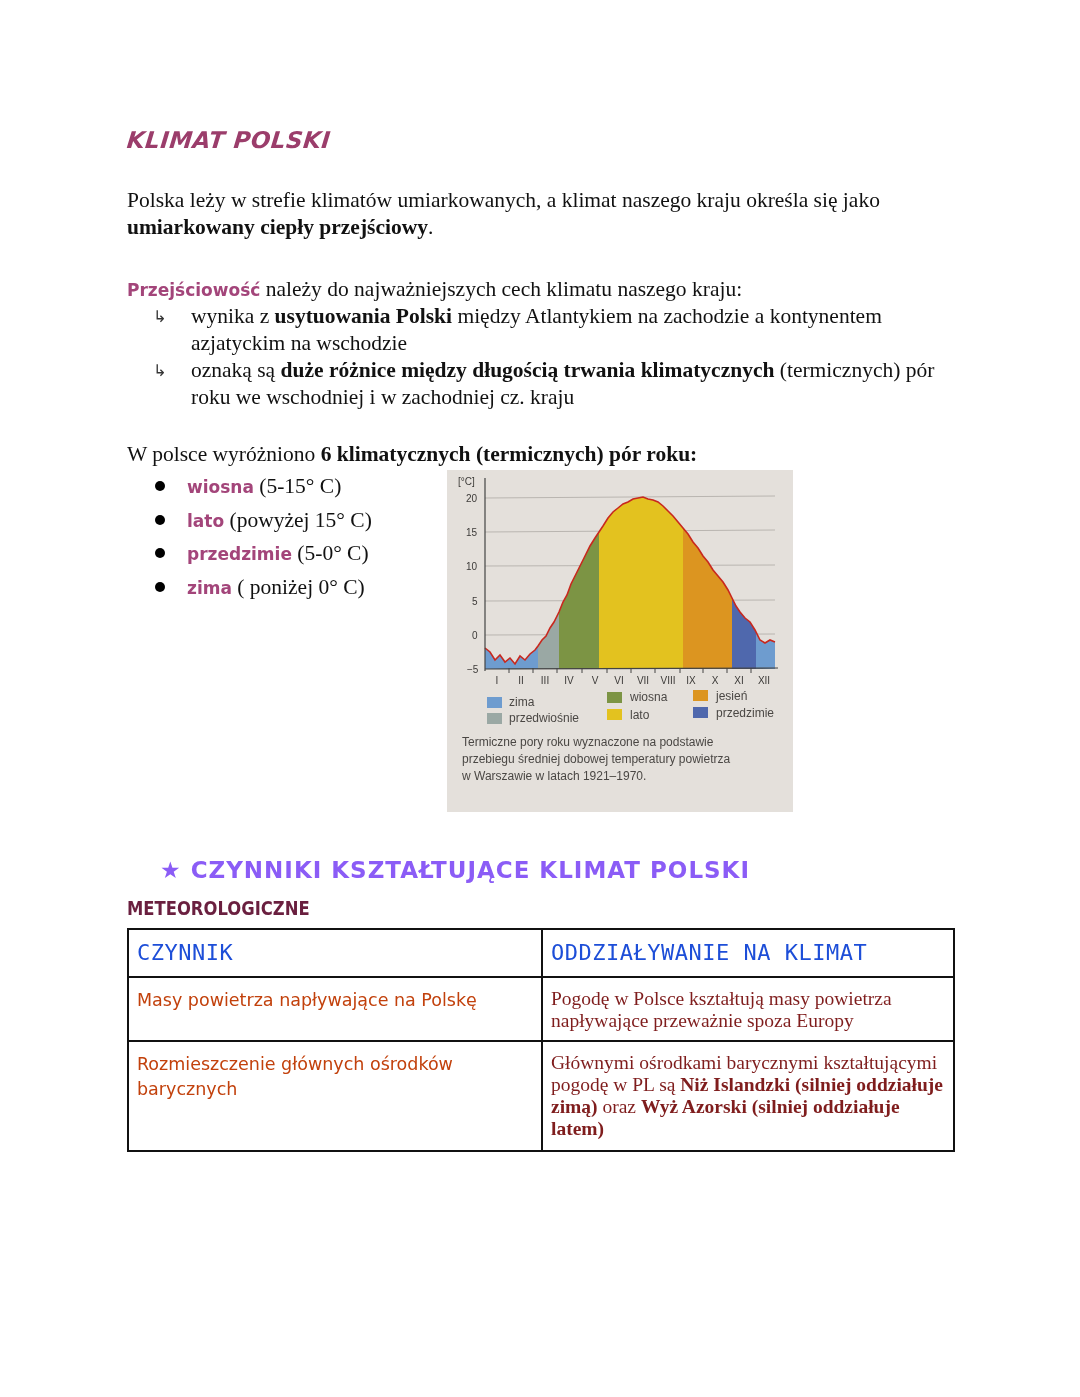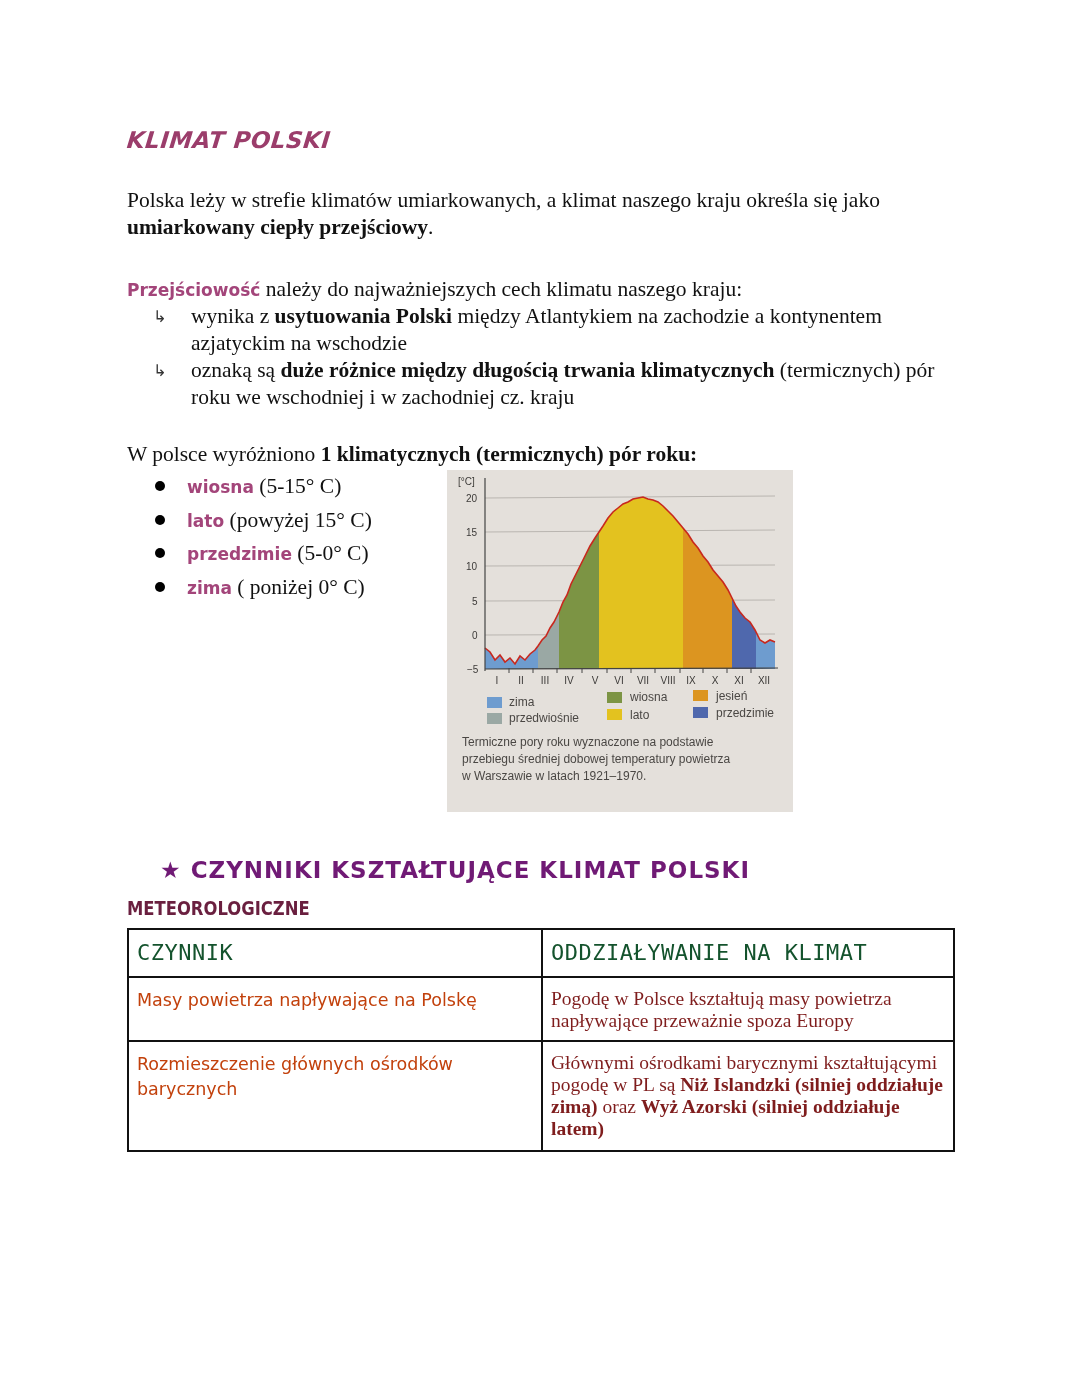--- a/index.html
+++ b/index.html
@@ -13,25 +13,25 @@
   .p2 { left: 127px; top: 276px; width: 840px; }
   .accent { font-family: "DejaVu Sans", sans-serif; font-weight: bold; color: #a3457a; font-size: 17px; }
   .arrow-list { left: 153px; top: 303px; width: 820px; }
   .arrow-item { position: relative; padding-left: 38px; }
   .arrow-item .arr { position: absolute; left: 0; top: 0; font-family: "DejaVu Sans", sans-serif; font-size: 16px; color: #333; }
   .p3 { left: 127px; top: 441px; width: 700px; }
   .season-list { left: 155px; top: 471px; }
   .season-item { height: 33.5px; font-family: "Liberation Serif", serif; font-size: 21.5px; line-height: 30px; white-space: nowrap; }
   .season-item .dot { display: inline-block; width: 10px; height: 10px; border-radius: 50%; background: #000; margin-right: 22px; vertical-align: middle; position: relative; top: -2px; }
   .chart-box { left: 447px; top: 470px; width: 346px; height: 342px; background: #e4e0db; }
-  .heading2 { left: 160px; top: 857px; font-family: "DejaVu Sans", sans-serif; font-weight: bold; font-size: 23px; color: #701a75; letter-spacing: 1px; }
+  .heading2 { left: 160px; top: 857px; font-family: "DejaVu Sans", sans-serif; font-weight: bold; font-size: 23px; color: #8b5cf6; letter-spacing: 1px; }
   .heading3 { left: 127px; top: 896px; font-family: "DejaVu Sans", sans-serif; font-weight: bold; font-size: 20px; color: #6a1f3f; transform: scaleX(0.82); transform-origin: left; }
   table.factors { position: absolute; left: 127px; top: 928px; width: 828px; border-collapse: collapse; }
   table.factors td { border: 2px solid #111; vertical-align: top; padding: 0 8px; }
-  .th-cell { font-family: "DejaVu Sans Mono", monospace; font-size: 22px; height: 46px; line-height: 46px; color: #14532d; letter-spacing: 0.5px; }
+  .th-cell { font-family: "DejaVu Sans Mono", monospace; font-size: 22px; height: 46px; line-height: 46px; color: #1d4ed8; letter-spacing: 0.5px; }
   .factor-name { font-family: "DejaVu Sans", sans-serif; font-size: 17.5px; color: #c2410c; padding-top: 10px !important; line-height: 25px; }
   .factor-desc { font-family: "Liberation Serif", serif; font-size: 19.5px; line-height: 22px; color: #7f1d1d; padding-top: 10px !important; padding-bottom: 6px !important; }
   b { font-weight: bold; }
 </style>
 </head>
 <body>
 
 <div class="abs title">KLIMAT POLSKI</div>
 
 <div class="abs para p1">
@@ -47,21 +47,21 @@
     <span class="arr">↳</span>
     <span>wynika z </span><b>usytuowania Polski</b><span> między Atlantykiem na zachodzie a kontynentem azjatyckim na wschodzie</span>
   </div>
   <div class="arrow-item">
     <span class="arr">↳</span>
     <span>oznaką są </span><b>duże różnice między długością trwania klimatycznych</b><span> (termicznych) pór roku we wschodniej i w zachodniej cz. kraju</span>
   </div>
 </div>
 
 <div class="abs para p3">
-  <span>W polsce wyróżniono </span><b>1 klimatycznych (termicznych) pór roku:</b>
+  <span>W polsce wyróżniono </span><b>6 klimatycznych (termicznych) pór roku:</b>
 </div>
 
 <div class="abs season-list">
   <div class="season-item"><span class="dot"></span><span class="accent">wiosna</span><span> (5-15° C)</span></div>
   <div class="season-item"><span class="dot"></span><span class="accent">lato</span><span> (powyżej 15° C)</span></div>
   <div class="season-item"><span class="dot"></span><span class="accent">przedzimie</span><span> (5-0° C)</span></div>
   <div class="season-item"><span class="dot"></span><span class="accent">zima</span><span> ( poniżej 0° C)</span></div>
 </div>
 
 <div class="abs chart-box">

